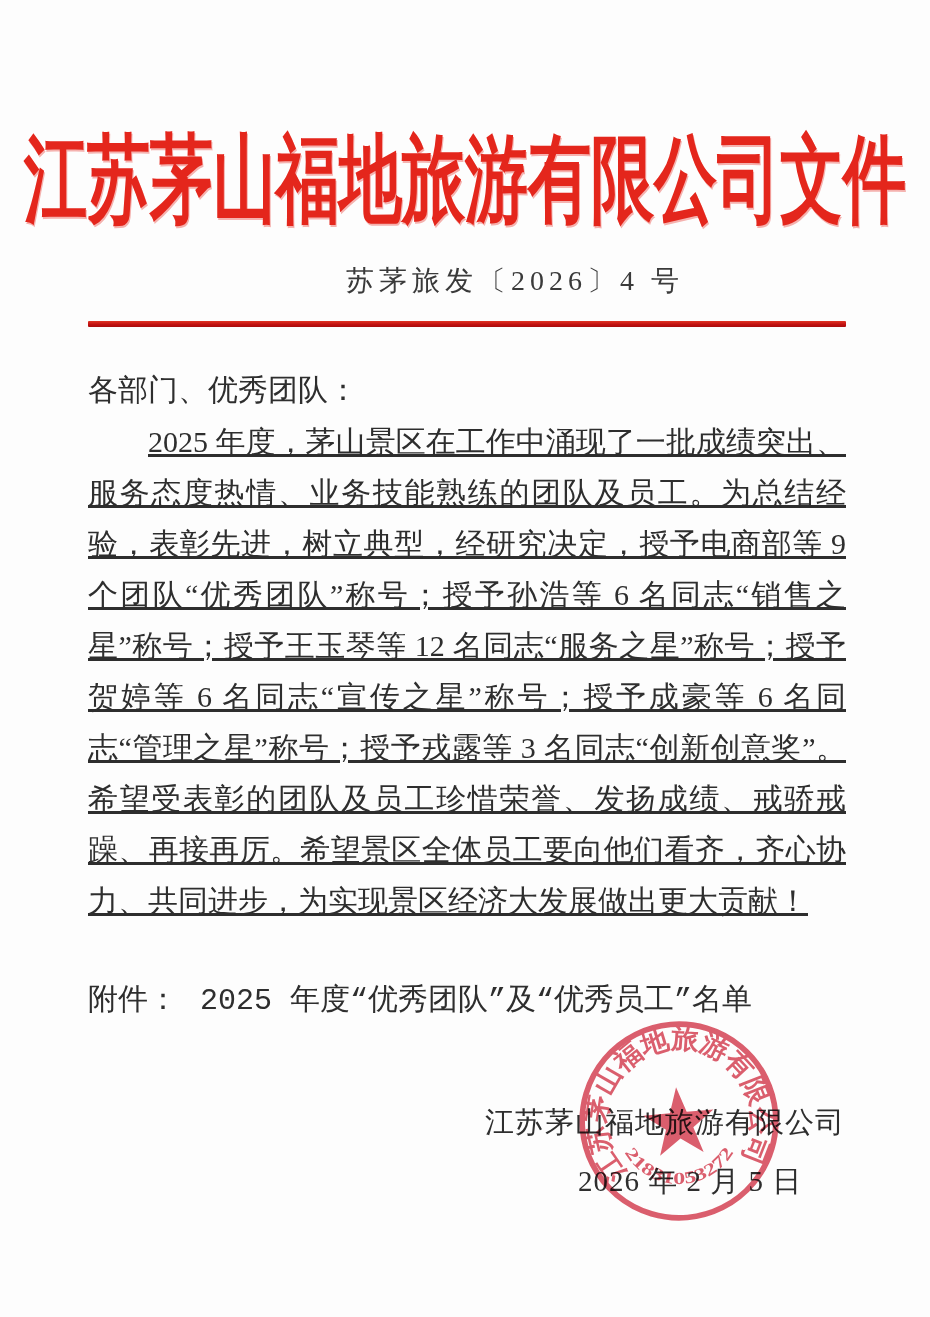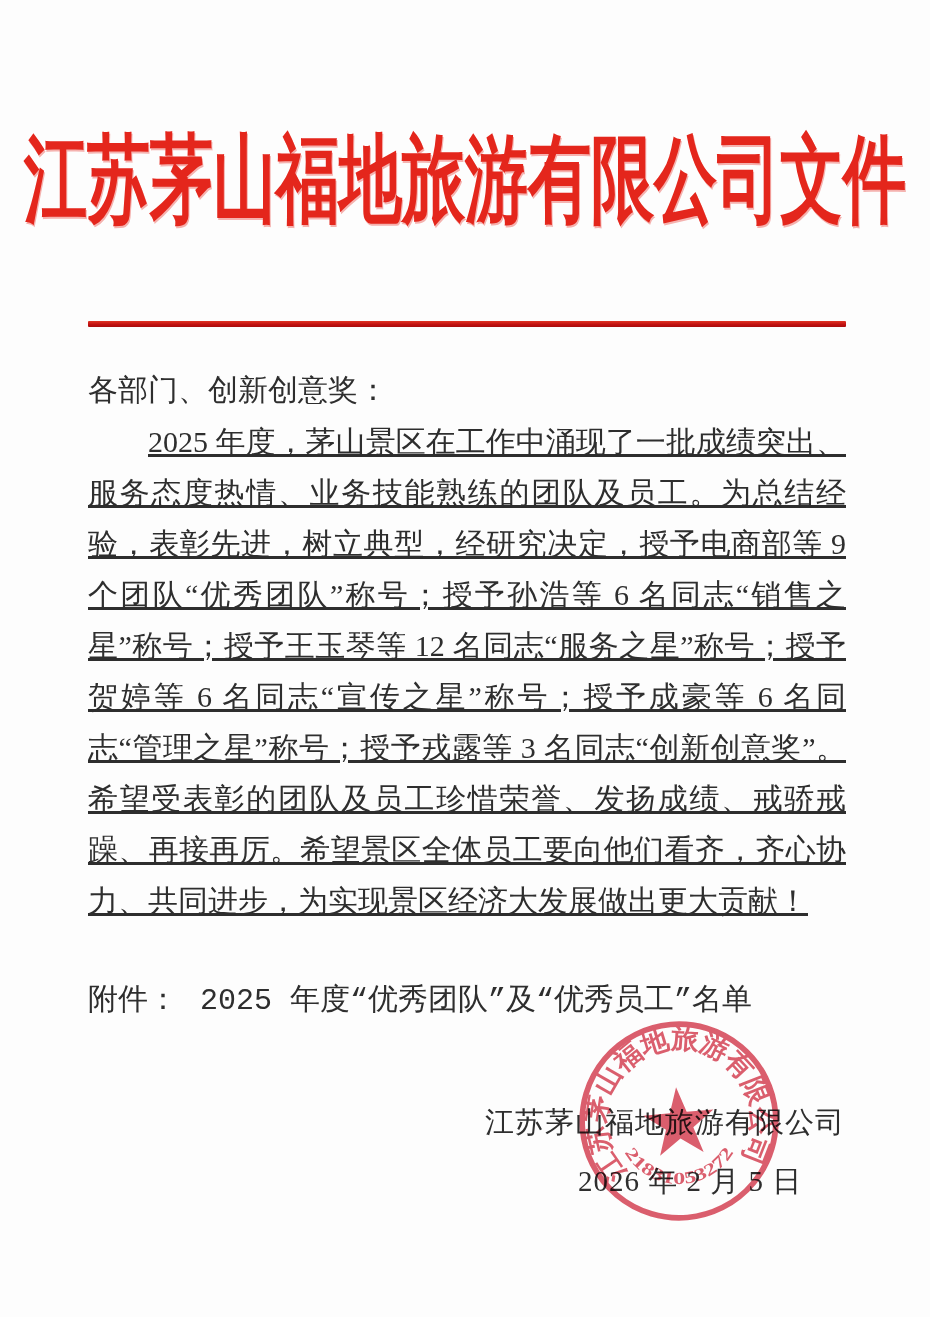--- a/index.html
+++ b/index.html
@@ -118,24 +118,25 @@
     font-weight: bold;
   }
 </style>
 </head>
 <body>
 
 <div class="page">
 
   <div class="header-title">江苏茅山福地旅游有限公司文件</div>
 
+  <div class="doc-number">苏茅旅发〔2026〕4 号</div>
 
   <div class="red-rule"></div>
 
-  <div class="salutation">各部门、创新创意奖：</div>
+  <div class="salutation">各部门、优秀团队：</div>
 
   <div class="body-paragraph">2025 年度，茅山景区在工作中涌现了一批成绩突出、服务态度热情、业务技能熟练的团队及员工。为总结经验，表彰先进，树立典型，经研究决定，授予电商部等 9 个团队“优秀团队”称号；授予孙浩等 6 名同志“销售之星”称号；授予王玉琴等 12 名同志“服务之星”称号；授予贺婷等 6 名同志“宣传之星”称号；授予成豪等 6 名同志“管理之星”称号；授予戎露等 3 名同志“创新创意奖”。希望受表彰的团队及员工珍惜荣誉、发扬成绩、戒骄戒躁、再接再厉。希望景区全体员工要向他们看齐，齐心协力、共同进步，为实现景区经济大发展做出更大贡献！</div>
 
   <div class="attachment-line">
     <span class="att-label">附件：</span><span class="att-title">2025 年度“优秀团队”及“优秀员工”名单</span>
   </div>
 
   <div class="signature-company">江苏茅山福地旅游有限公司</div>
 
   <div class="signature-date">2026 年 2 月 5 日</div>

